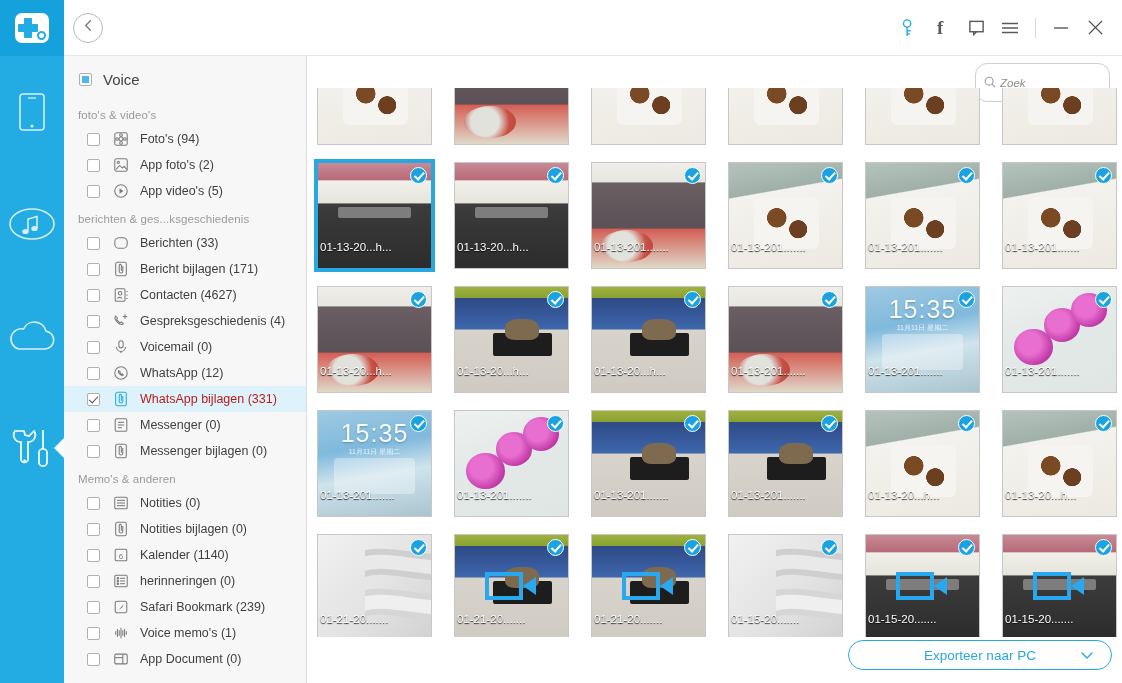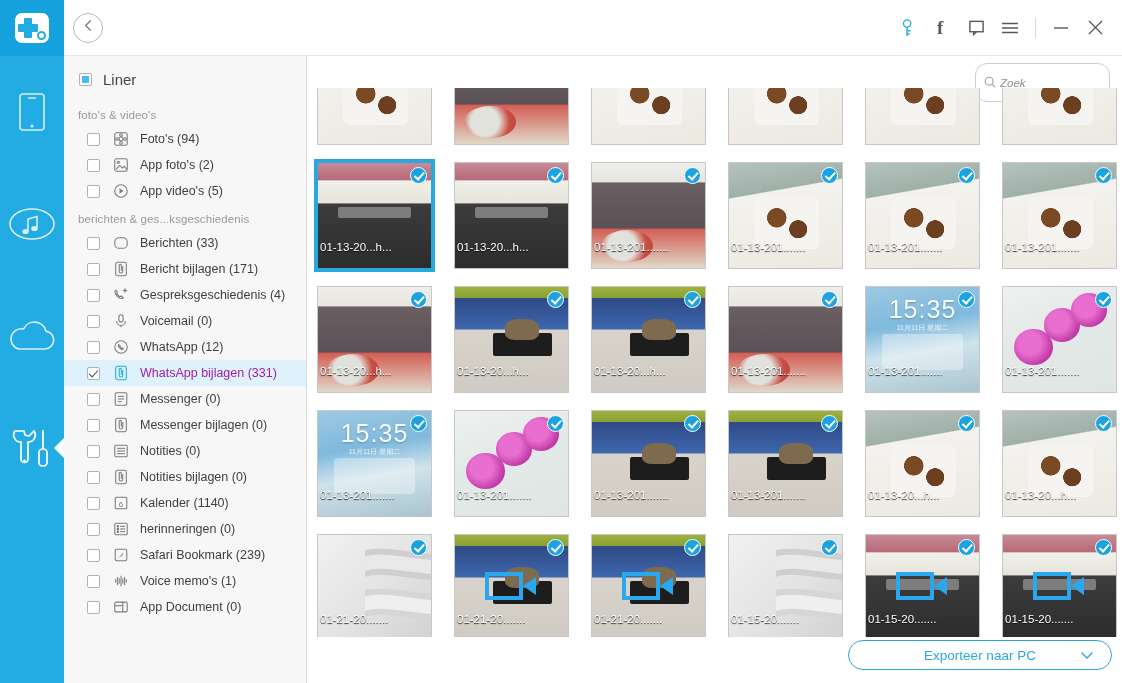--- a/index.html
+++ b/index.html
@@ -122,21 +122,21 @@
   .side-row.active { background: #ddf2fb; }
   .side-row .ico {
     width: 17px; height: 17px; flex: 0 0 17px; margin-left: 12px;
     color: #7c7c7c; display: flex; align-items: center; justify-content: center;
   }
   .side-row.active .ico { color: #22ace3; }
   .side-row .lbl {
     margin-left: 11px; font-size: 12.5px; color: #3f3f3f;
     white-space: nowrap; overflow: hidden;
   }
-  .side-row.active .lbl { color: #a21caf; }
+  .side-row.active .lbl { color: #b91c1c; }
 
   
   .main {
     position: absolute; left: 308px; top: 56px;
     width: 814px; height: 627px; background: #ffffff;
   }
   .search-wrap {
     position: absolute; right: 12px; top: 7px;
     width: 135px; height: 24px;
   }
@@ -372,21 +372,21 @@
           <line x1="2" y1="2" x2="16" y2="16"></line>
           <line x1="16" y1="2" x2="2" y2="16"></line>
         </svg>
       </div>
     </div>
   </div>
 
   <div class="sidebar">
     <div class="side-head">
       <span class="cb partial"></span>
-      <span class="side-head-label">Liner</span>
+      <span class="side-head-label">Voice</span>
     </div>
     <div id="sidebar-groups">
         <div class="side-group">foto's &amp; video's</div>
         <div class="side-row">
           <span class="cb"></span>
           <span class="ico">
             <svg width="16" height="16" viewBox="0 0 18 18" fill="none" stroke="currentColor" stroke-width="1.2">
               <rect x="2" y="2" width="14" height="14" rx="2"></rect>
               <circle cx="9" cy="9" r="2.2"></circle>
               <circle cx="9" cy="4.6" r="1.5"></circle>
@@ -435,20 +435,34 @@
               <rect x="3" y="1.5" width="12" height="15" rx="2"></rect>
               <path d="M11 5.5v6a2 2 0 0 1-4 0V5a1.2 1.2 0 0 1 2.4 0v6"></path>
             </svg>
           </span>
           <span class="lbl">Bericht bijlagen (171)</span>
         </div>
         <div class="side-row">
           <span class="cb"></span>
           <span class="ico">
             <svg width="16" height="16" viewBox="0 0 18 18" fill="none" stroke="currentColor" stroke-width="1.2">
+              <rect x="2.5" y="2" width="11" height="14" rx="1.5"></rect>
+              <circle cx="8" cy="7" r="2"></circle>
+              <path d="M5 13c.6-1.8 4.4-1.8 5 0"></path>
+              <line x1="15" y1="5" x2="16.5" y2="5"></line>
+              <line x1="15" y1="9" x2="16.5" y2="9"></line>
+              <line x1="15" y1="13" x2="16.5" y2="13"></line>
+            </svg>
+          </span>
+          <span class="lbl">Contacten (4627)</span>
+        </div>
+        <div class="side-row">
+          <span class="cb"></span>
+          <span class="ico">
+            <svg width="16" height="16" viewBox="0 0 18 18" fill="none" stroke="currentColor" stroke-width="1.2">
               <path d="M3 3.5c-1.2 1.4-1 4 1.7 6.8s5.4 3 6.8 1.8l-2-2-1.8.9-3.6-3.6.9-1.8z"></path>
               <line x1="11" y1="4" x2="16" y2="4"></line>
               <line x1="13.5" y1="1.5" x2="13.5" y2="6.5"></line>
             </svg>
           </span>
           <span class="lbl">Gespreksgeschiedenis (4)</span>
         </div>
         <div class="side-row">
           <span class="cb"></span>
           <span class="ico">
@@ -495,20 +509,21 @@
         <div class="side-row">
           <span class="cb"></span>
           <span class="ico">
             <svg width="16" height="16" viewBox="0 0 18 18" fill="none" stroke="currentColor" stroke-width="1.2">
               <rect x="3" y="1.5" width="12" height="15" rx="2"></rect>
               <path d="M11 5.5v6a2 2 0 0 1-4 0V5a1.2 1.2 0 0 1 2.4 0v6"></path>
             </svg>
           </span>
           <span class="lbl">Messenger bijlagen (0)</span>
         </div>
+        <div class="side-group">Memo's &amp; anderen</div>
         <div class="side-row">
           <span class="cb"></span>
           <span class="ico">
             <svg width="16" height="16" viewBox="0 0 18 18" fill="none" stroke="currentColor" stroke-width="1.2">
               <rect x="2" y="2.5" width="14" height="13" rx="1.5"></rect>
               <line x1="4.5" y1="6" x2="13.5" y2="6"></line>
               <line x1="4.5" y1="9" x2="13.5" y2="9"></line>
               <line x1="4.5" y1="12" x2="13.5" y2="12"></line>
             </svg>
           </span>

